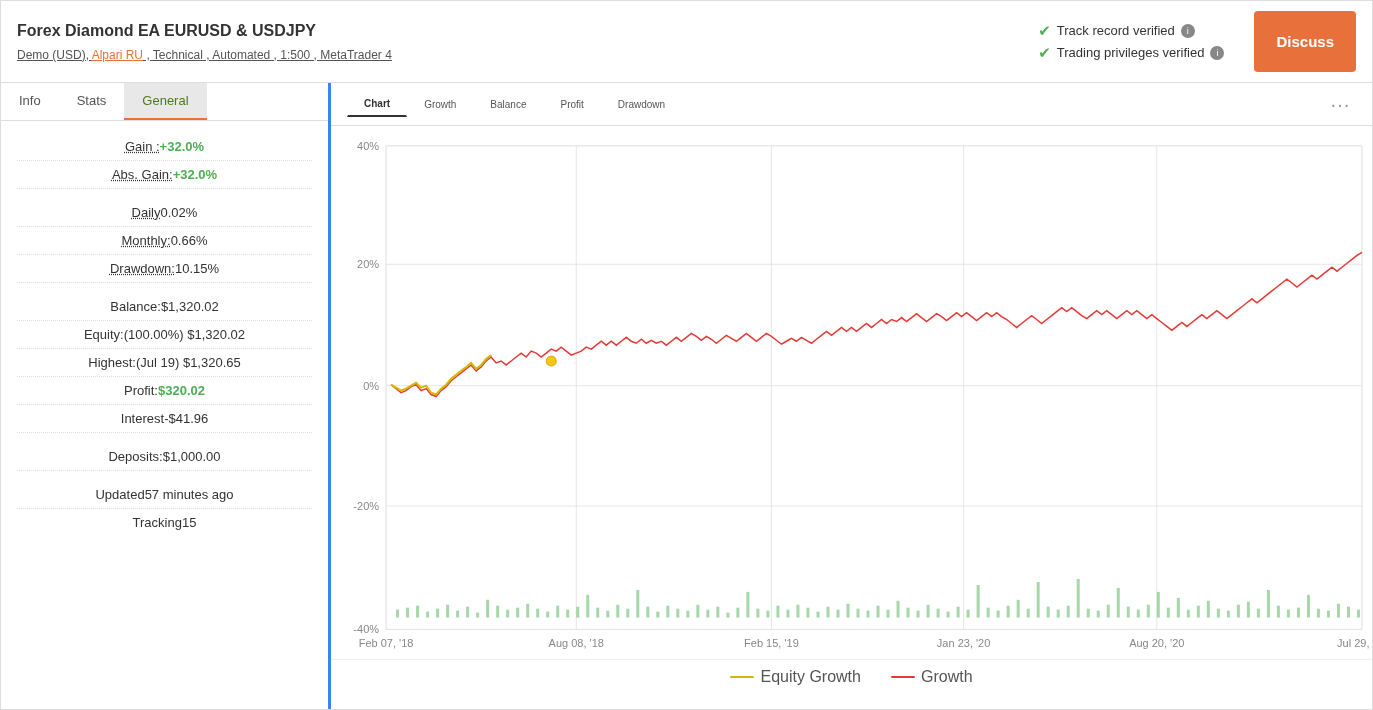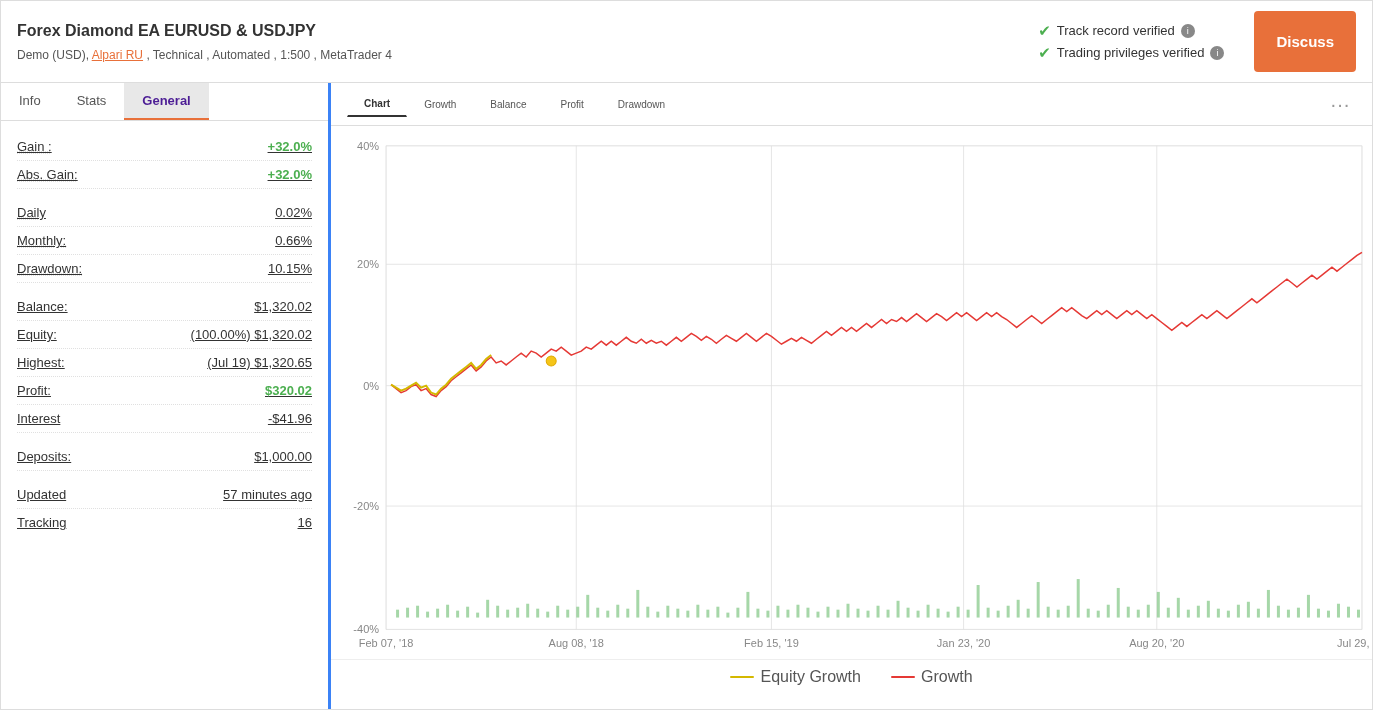--- a/index.html
+++ b/index.html
@@ -4,38 +4,38 @@
   <style>
     * { box-sizing: border-box; margin: 0; padding: 0; font-family: Arial, sans-serif; }
     body { background: #fff; color: #333; font-size: 13px; }
 
     .app-container { width: 1373px; height: 710px; border: 1px solid #ddd; display: flex; flex-direction: column; overflow: hidden; }
 
     
     .header { display: flex; align-items: center; padding: 10px 16px; border-bottom: 1px solid #ddd; background: #fff; min-height: 70px; }
     .header-left { flex: 1; }
     .header-title { font-size: 16px; font-weight: bold; color: #333; }
-    .header-sub { font-size: 12px; color: #555; margin-top: 8px; }
+    .header-sub { font-size: 12px; color: #555; margin-top: 8px; text-decoration: underline; }
     .header-sub a { color: #e8703a; text-decoration: underline; }
     .header-center { display: flex; flex-direction: column; gap: 4px; margin-right: 30px; }
     .verified-item { display: flex; align-items: center; gap: 6px; font-size: 13px; color: #333; }
     .check-icon { color: #4caf50; font-size: 15px; }
     .info-icon { display: inline-flex; align-items: center; justify-content: center; width: 14px; height: 14px; border-radius: 50%; background: #888; color: #fff; font-size: 9px; cursor: pointer; }
     .discuss-btn { background: #e8703a; color: #fff; border: none; border-radius: 4px; padding: 22px 22px; font-size: 15px; font-weight: bold; cursor: pointer; }
 
     
     .main-content { display: flex; flex: 1; overflow: hidden; }
 
     
     .left-panel { width: 330px; border-right: 3px solid #3b82f6; display: flex; flex-direction: column; }
     .tabs-nav { display: flex; border-bottom: 1px solid #ddd; }
     .tab-btn { padding: 10px 18px; font-size: 13px; cursor: pointer; border: none; background: none; color: #555; border-bottom: 2px solid transparent; }
-    .tab-btn.active { background: #e8e8e8; border-bottom: 2px solid #e8703a; font-weight: bold; color: #4c1d95; }
+    .tab-btn.active { background: #e8e8e8; border-bottom: 2px solid #e8703a; font-weight: normal; color: #4d7c0f; }
     .stats-section { padding: 12px 16px; flex: 1; overflow-y: auto; }
-    .stat-row { display: flex; justify-content: space-between; align-items: baseline; padding: 6px 0; border-bottom: 1px dotted #e0e0e0; text-decoration: underline; }
+    .stat-row { display: flex; justify-content: center; align-items: baseline; padding: 6px 0; border-bottom: 1px dotted #e0e0e0; }
     .stat-row:last-child { border-bottom: none; }
     .stat-label { color: #333; }
     .stat-label.underline { text-decoration: underline; text-decoration-style: dotted; cursor: pointer; }
     .stat-value { color: #333; text-align: right; }
     .stat-value.green { color: #4caf50; font-weight: bold; }
     .section-spacer { height: 10px; }
 
     
     .right-panel { flex: 1; display: flex; flex-direction: column; overflow: hidden; }
     .chart-tabs { display: flex; align-items: center; padding: 8px 16px; border-bottom: 1px solid #ddd; background: #fff; }
@@ -152,21 +152,21 @@
 
         <div class="section-spacer"></div>
 
         <div class="stat-row">
           <span class="stat-label">Updated</span>
           <span class="stat-value">57 minutes ago</span>
         </div>
 
         <div class="stat-row">
           <span class="stat-label">Tracking</span>
-          <span class="stat-value">16</span>
+          <span class="stat-value">15</span>
         </div>
       </div>
     </div>
 
     <div class="right-panel">
 
       <div class="chart-tabs">
         <button class="chart-tab active">Chart</button>
         <button class="chart-tab">Growth</button>
         <button class="chart-tab">Balance</button>

